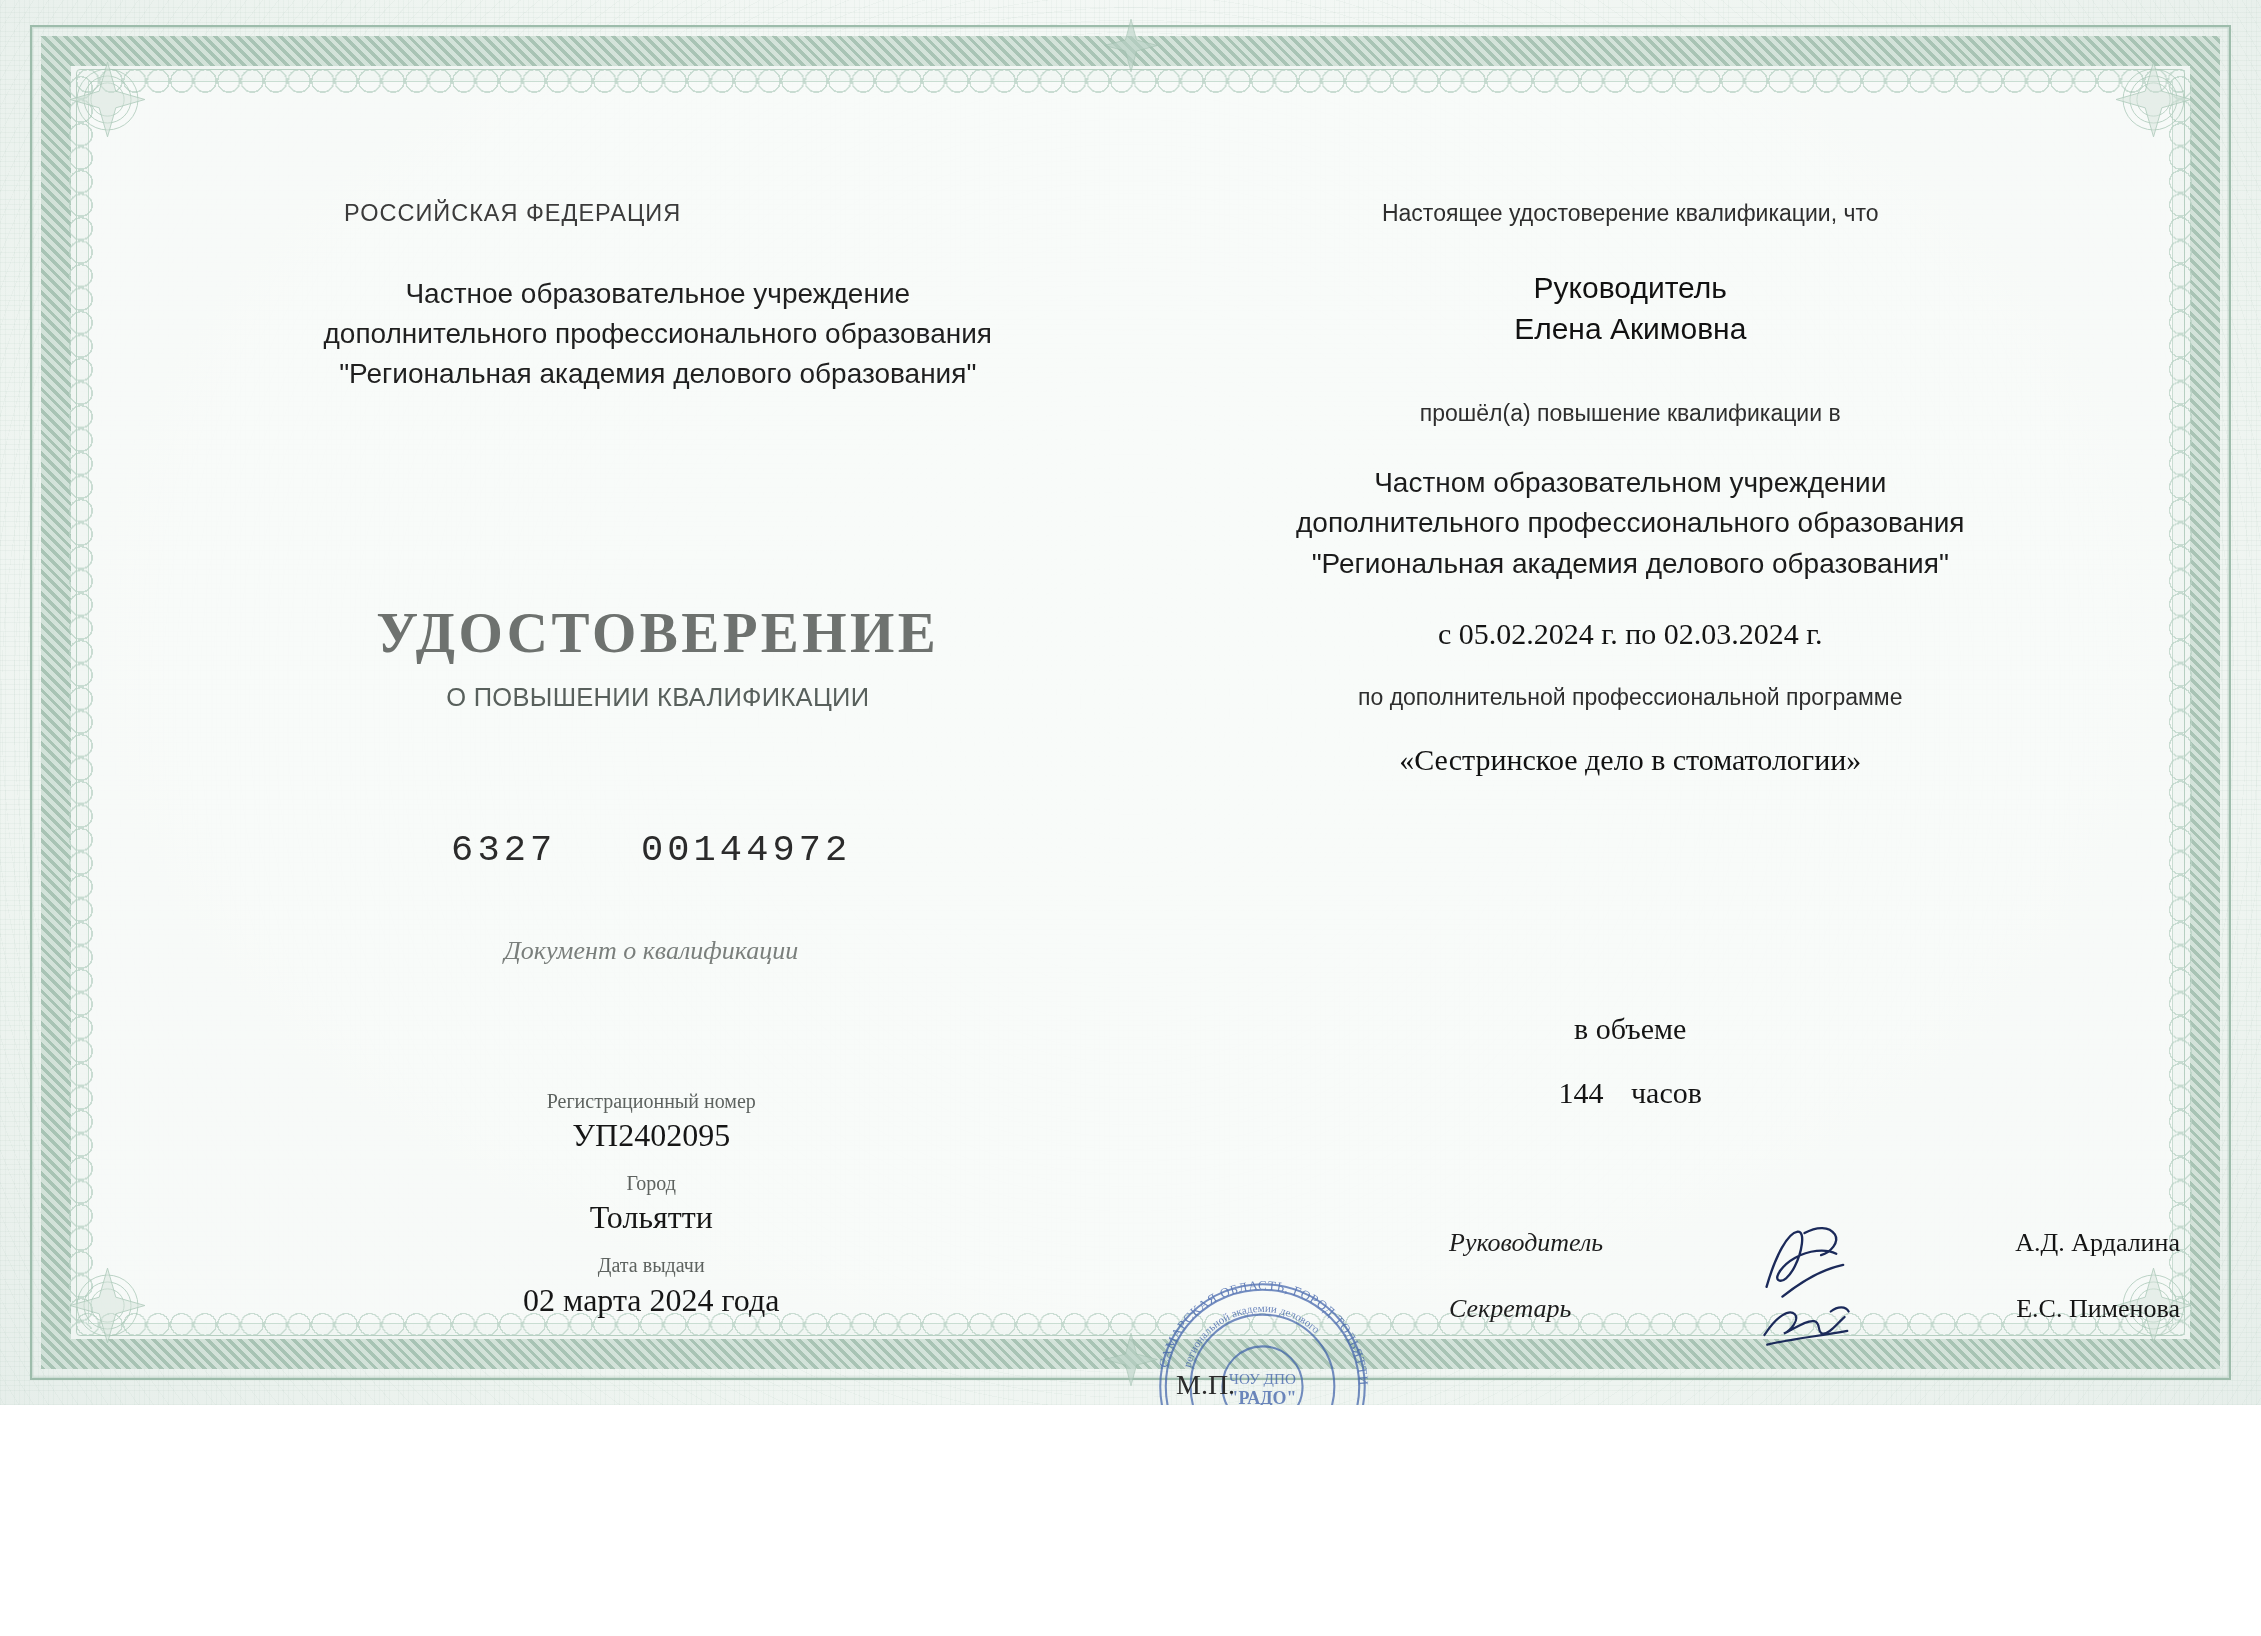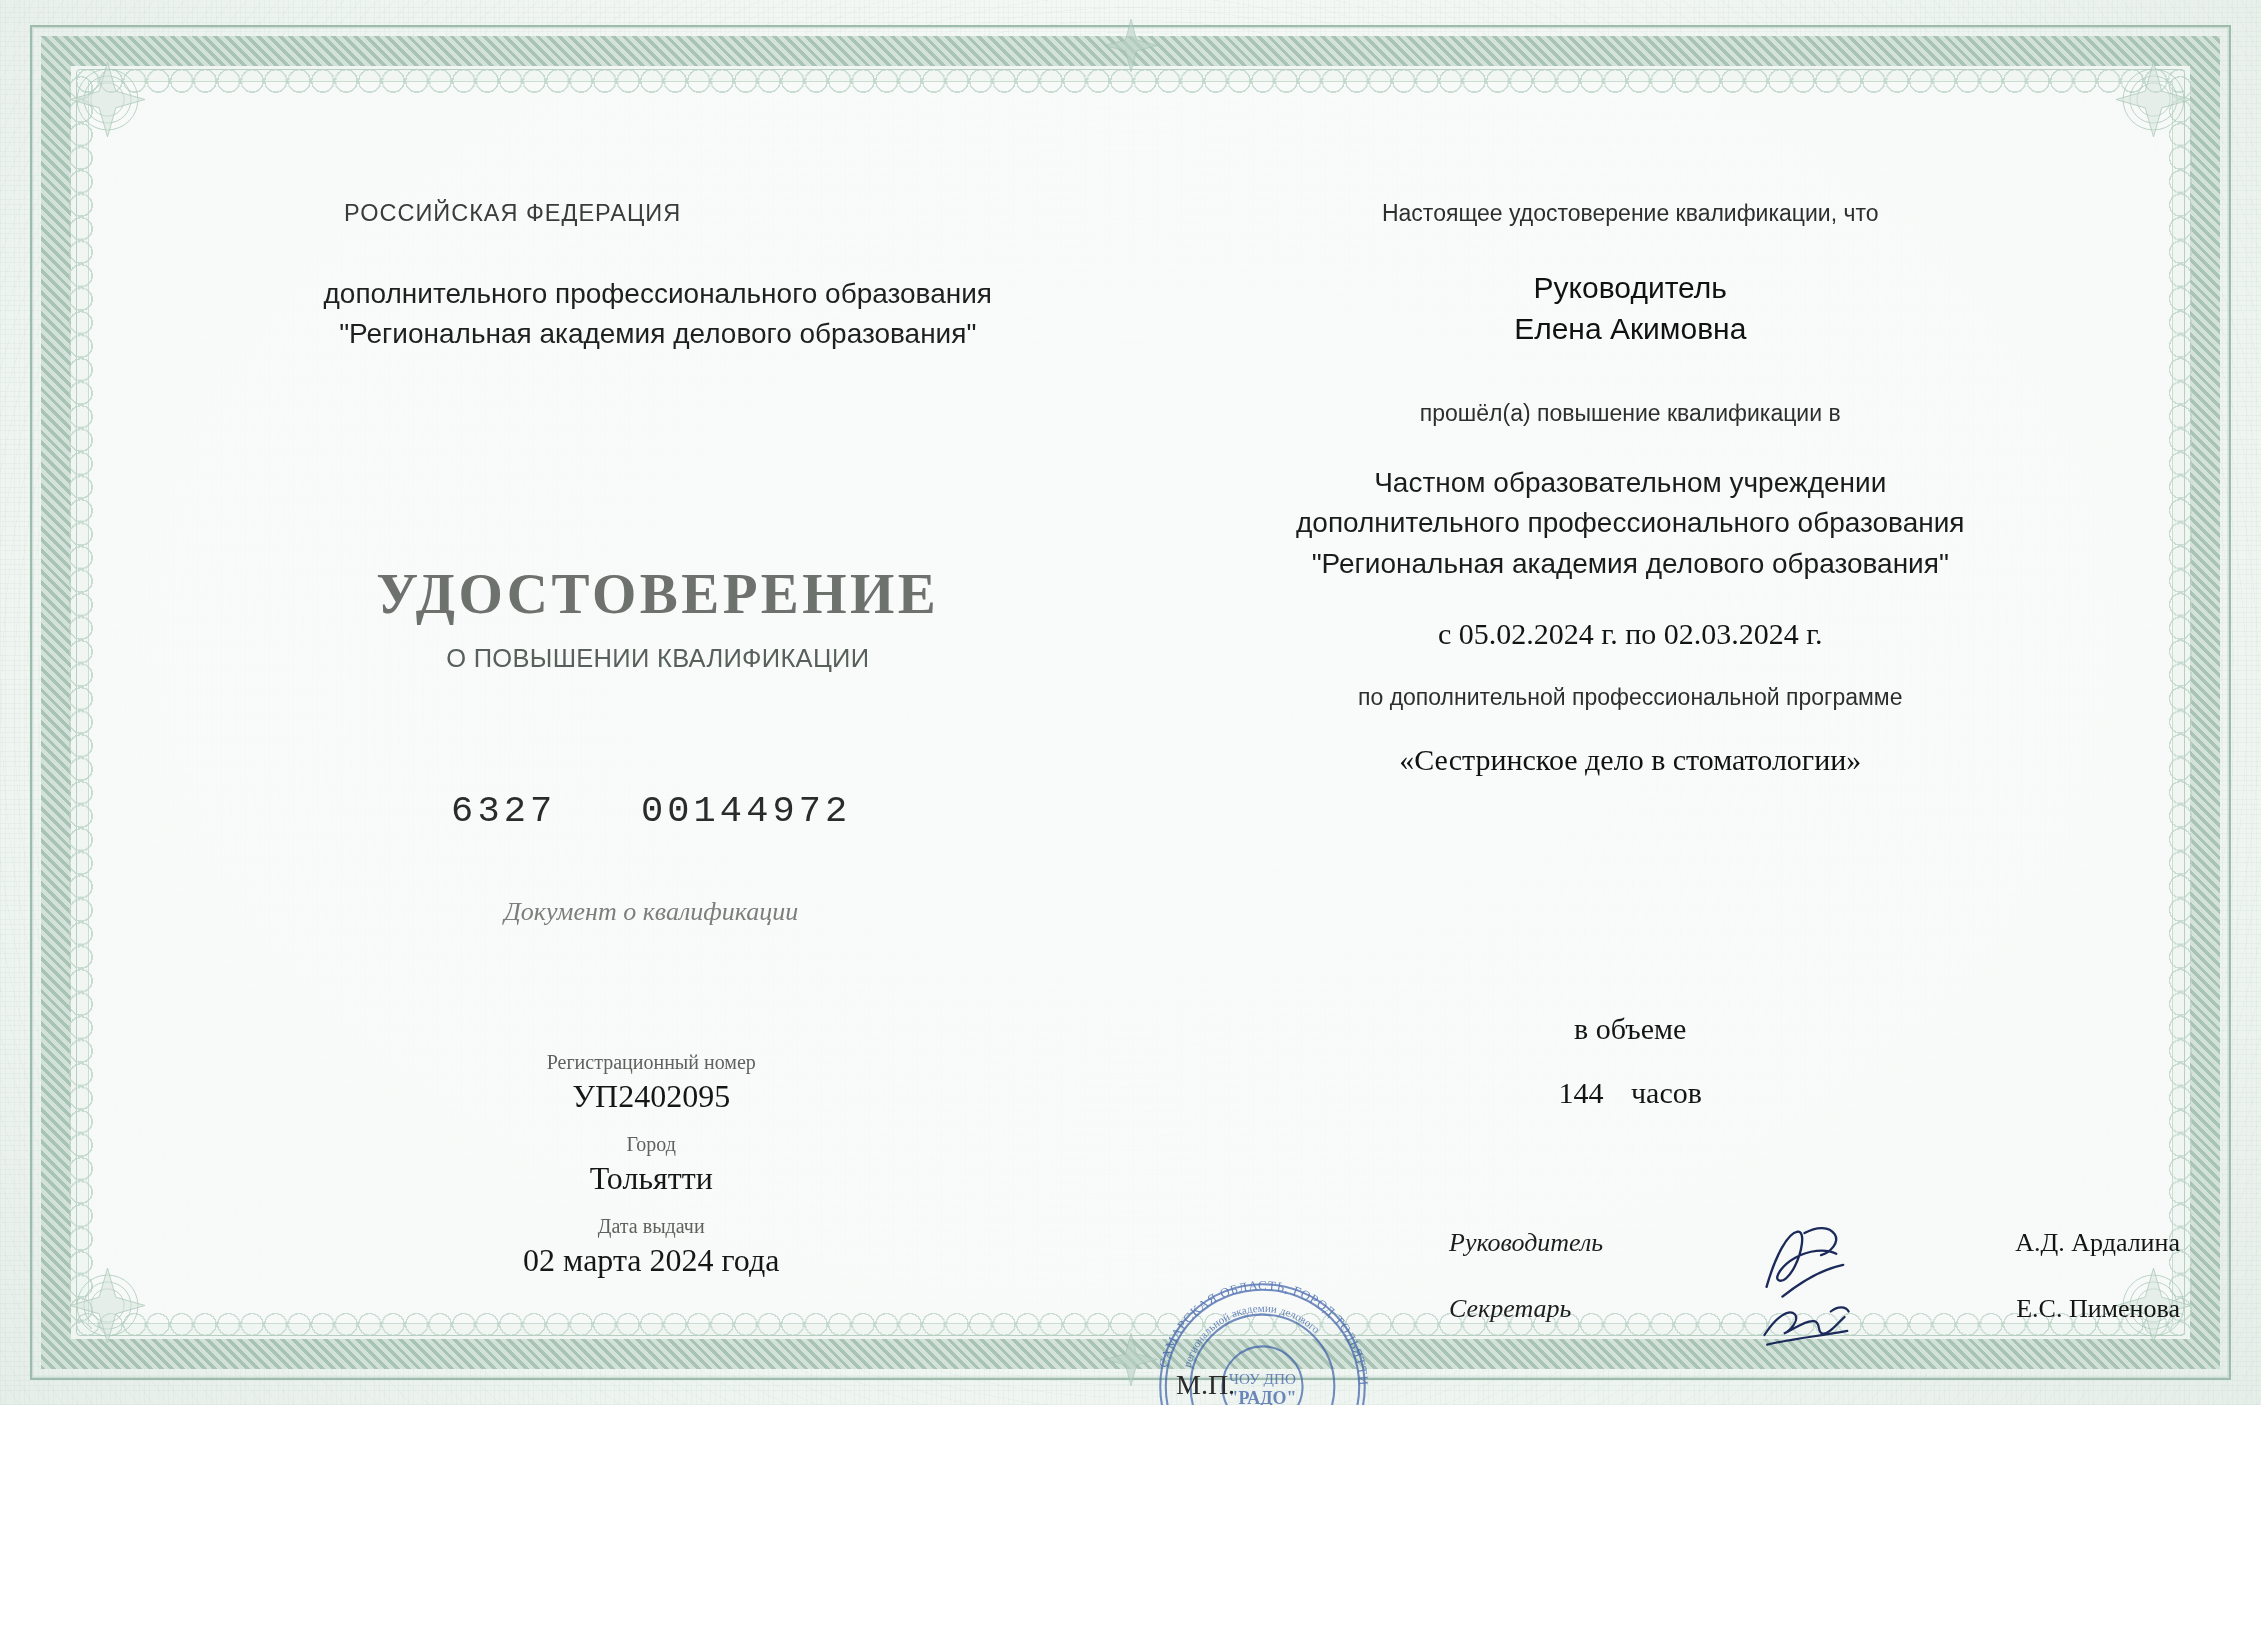--- a/index.html
+++ b/index.html
@@ -390,20 +390,21 @@
     </svg>
   </div>
 
   <div class="content">
 
     <div class="col-left">
 
       <div class="country">РОССИЙСКАЯ ФЕДЕРАЦИЯ</div>
 
       <div class="org">
+        <div>Частное образовательное учреждение</div>
         <div>дополнительного профессионального образования</div>
         <div>"Региональная академия делового образования"</div>
       </div>
 
       <div class="title-block">
         <div class="big-title">УДОСТОВЕРЕНИЕ</div>
         <div class="sub-title">О ПОВЫШЕНИИ КВАЛИФИКАЦИИ</div>
       </div>
 
       <div class="serial">

